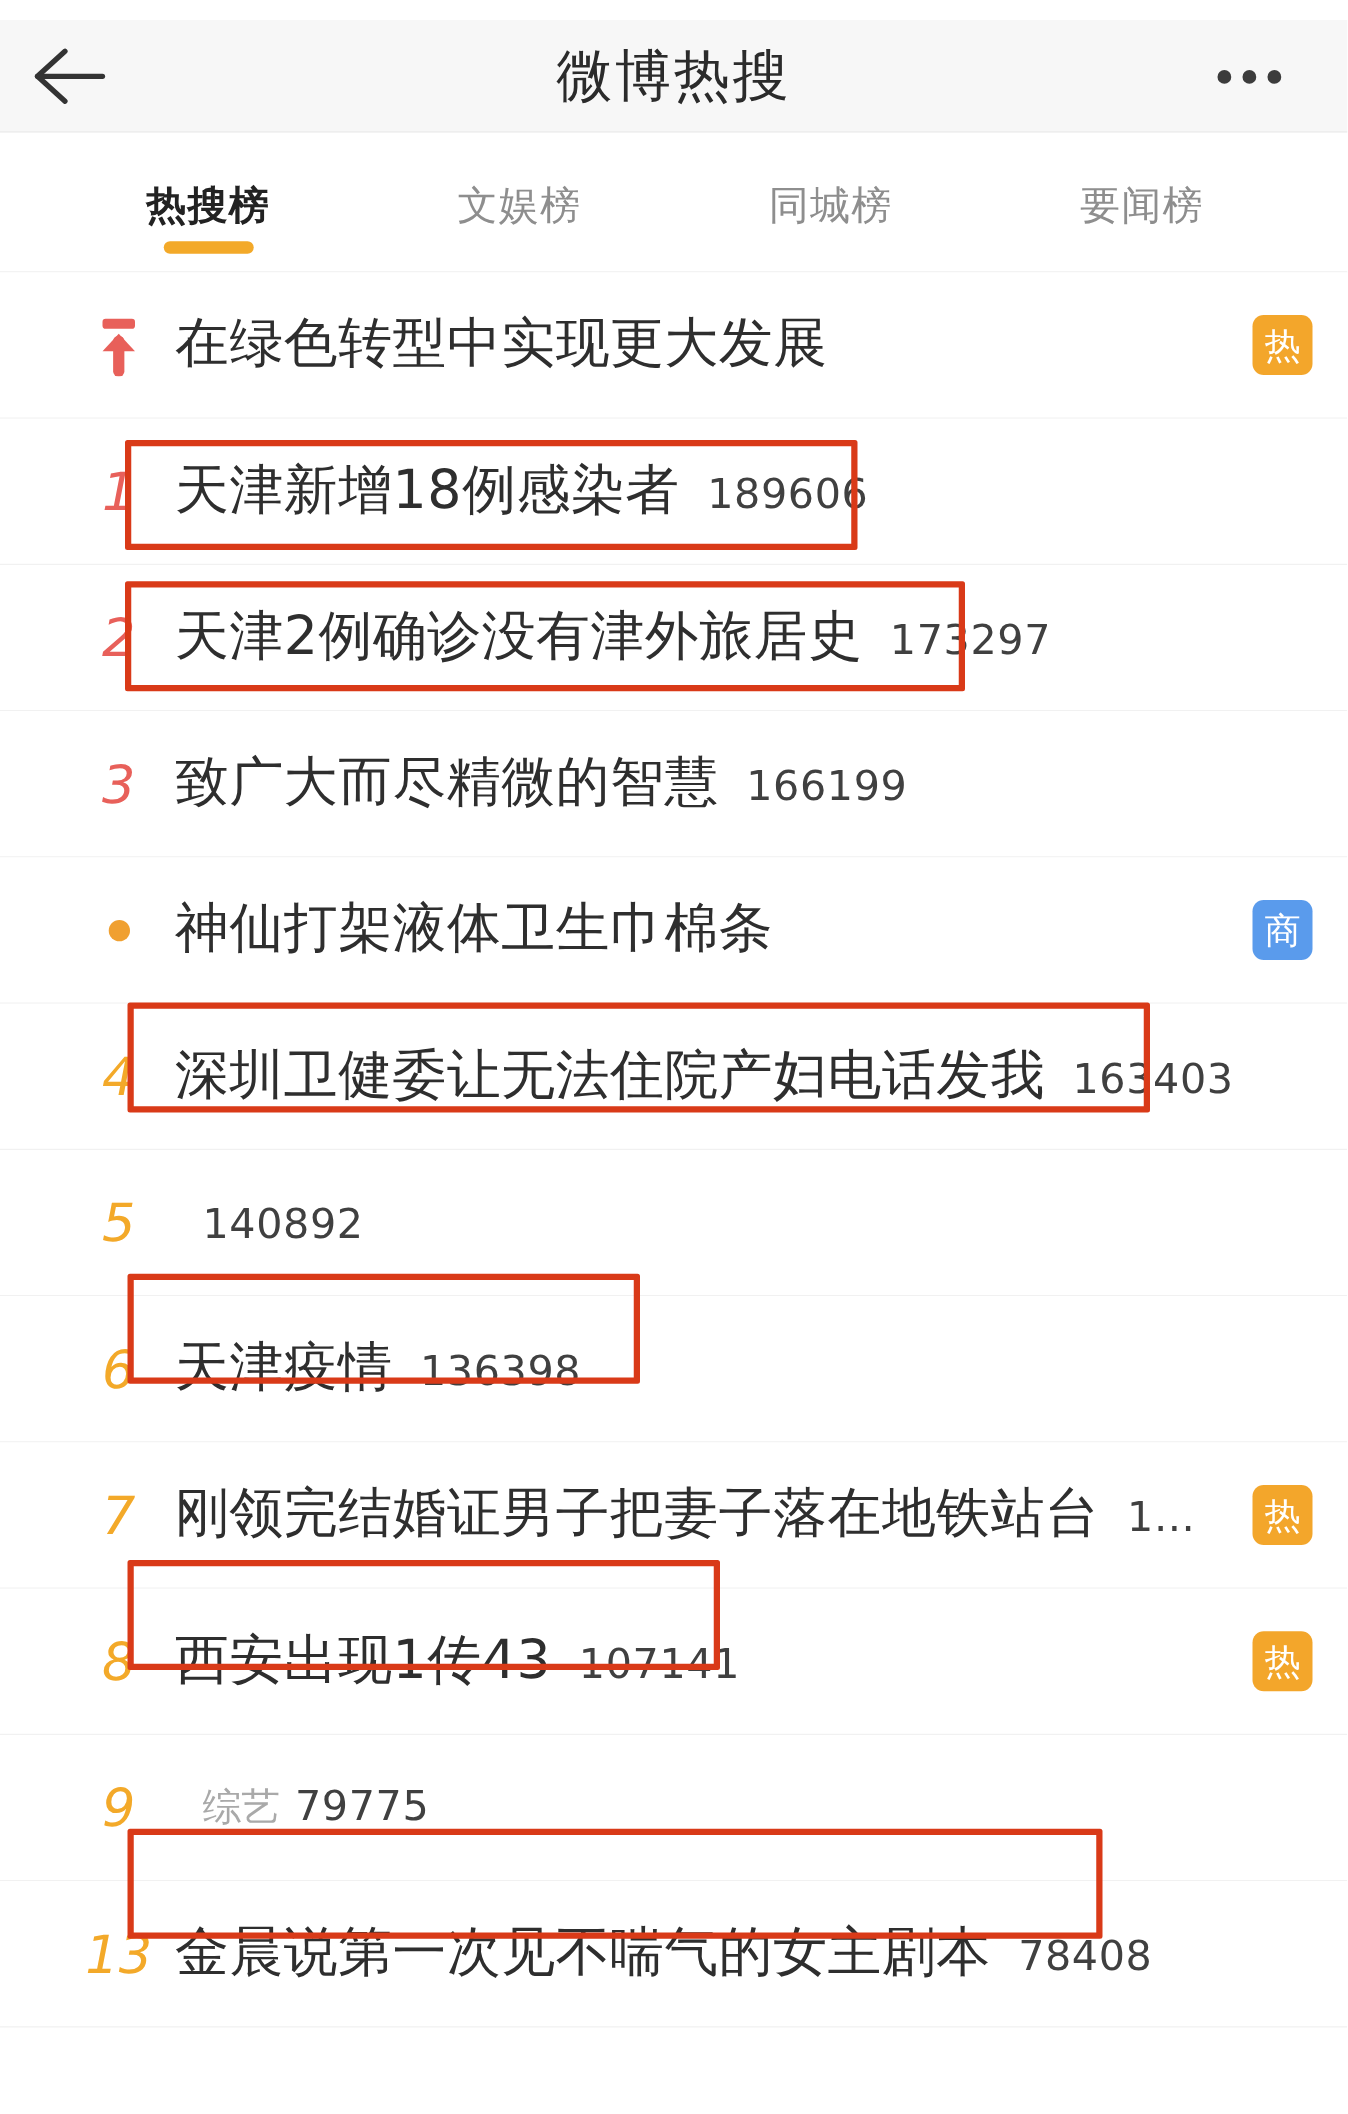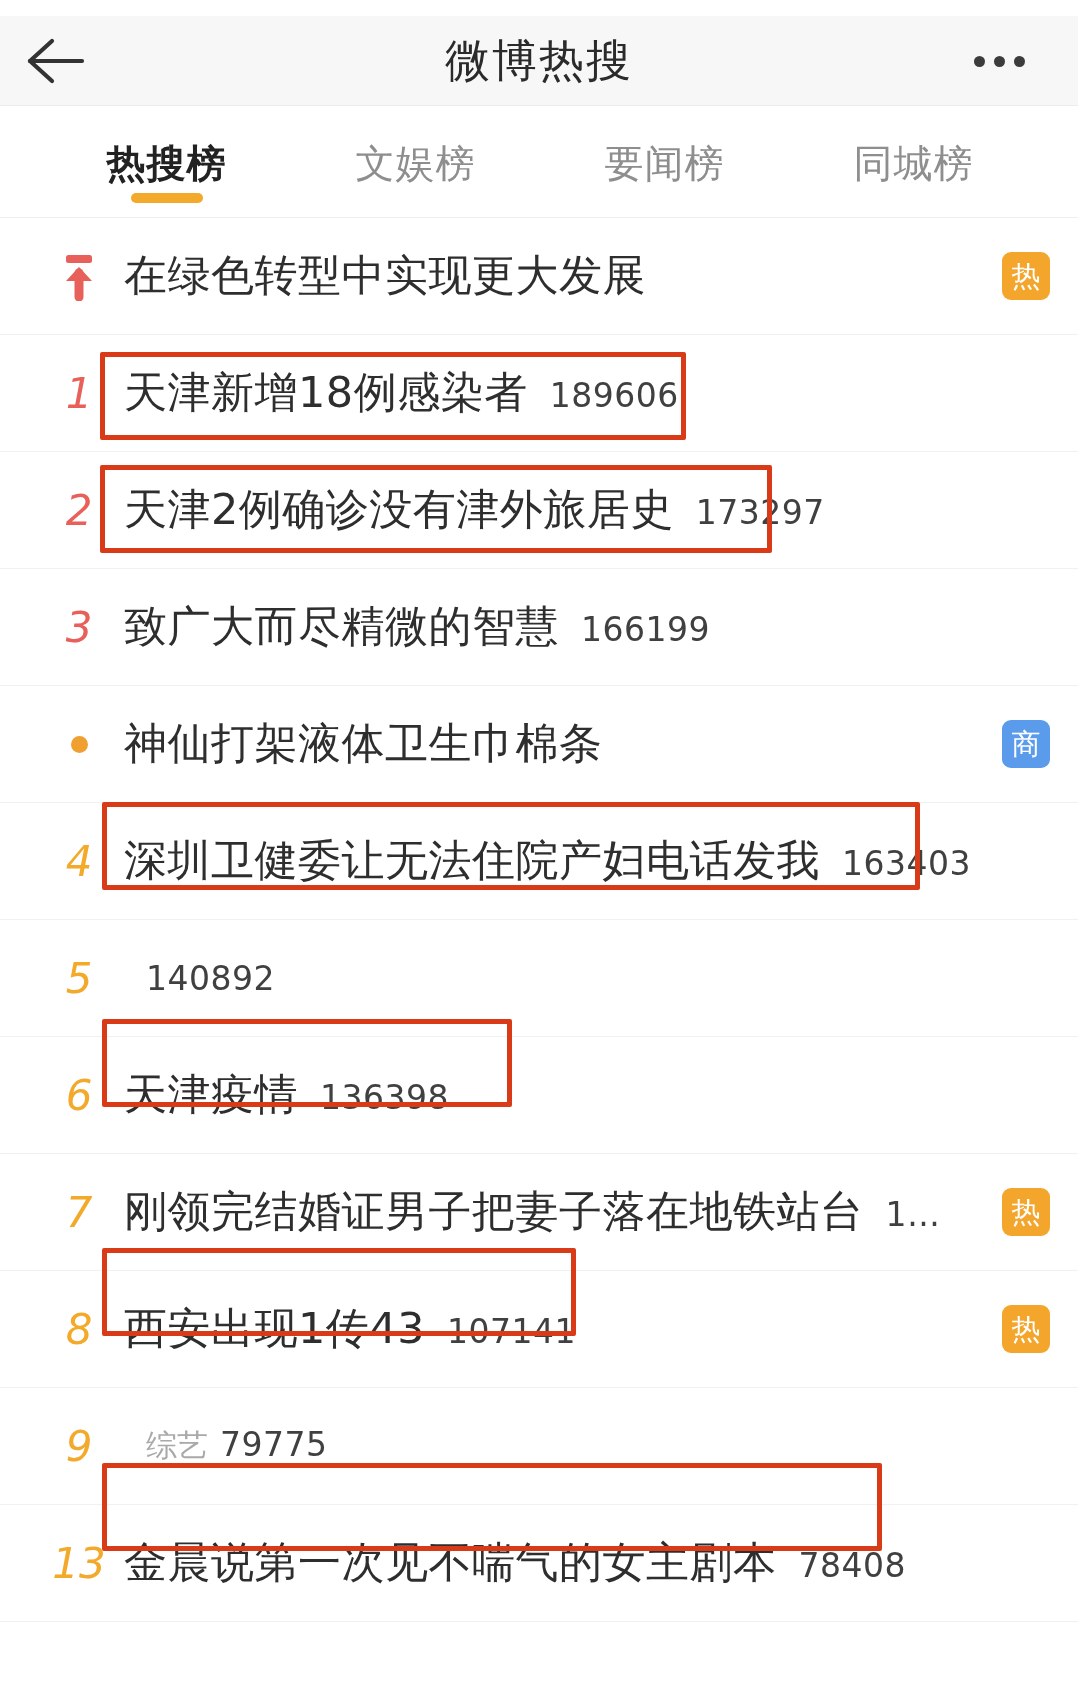--- a/index.html
+++ b/index.html
@@ -80,21 +80,21 @@
   }
   .tab {
     flex: 1;
     display: flex;
     flex-direction: column;
     align-items: center;
     justify-content: center;
     position: relative;
   }
   .tab-label {
-    font-size: 39px;
+    font-size: 32px;
     color: #8e8e8e;
     font-weight: 400;
     letter-spacing: 1px;
     line-height: 1;
     margin-top: 4px;
   }
   .tab.active .tab-label {
     color: #222222;
     font-weight: 700;
   }
@@ -112,21 +112,21 @@
   .list {
     flex: 1 1 auto;
     background: #ffffff;
     overflow: hidden;
   }
   .row {
     position: relative;
     height: 117px;
     display: flex;
     align-items: center;
-    padding-left: 40px;
+    padding-left: 56px;
     padding-right: 28px;
     border-bottom: 1px solid #f1f1f1;
     background: #ffffff;
   }
 
   .rank {
     width: 78px;
     flex: 0 0 78px;
     font-size: 42px;
     font-style: italic;
@@ -239,25 +239,25 @@
   <div class="tabs">
     <div class="tab active">
       <span class="tab-label">热搜榜</span>
       <span class="tab-underline"></span>
     </div>
     <div class="tab">
       <span class="tab-label">文娱榜</span>
       <span class="tab-underline"></span>
     </div>
     <div class="tab">
+      <span class="tab-label">同城榜</span>
+      <span class="tab-underline"></span>
+    </div>
+    <div class="tab">
       <span class="tab-label">要闻榜</span>
-      <span class="tab-underline"></span>
-    </div>
-    <div class="tab">
-      <span class="tab-label">同城榜</span>
       <span class="tab-underline"></span>
     </div>
   </div>
 
   <div class="list">
 
     <div class="row">
       <div class="rank marker pin-icon">
         <svg width="44" height="50" viewBox="0 0 44 50" aria-hidden="true">
           <rect x="9" y="4" width="26" height="8" rx="2.5" fill="#e8605a"></rect>

